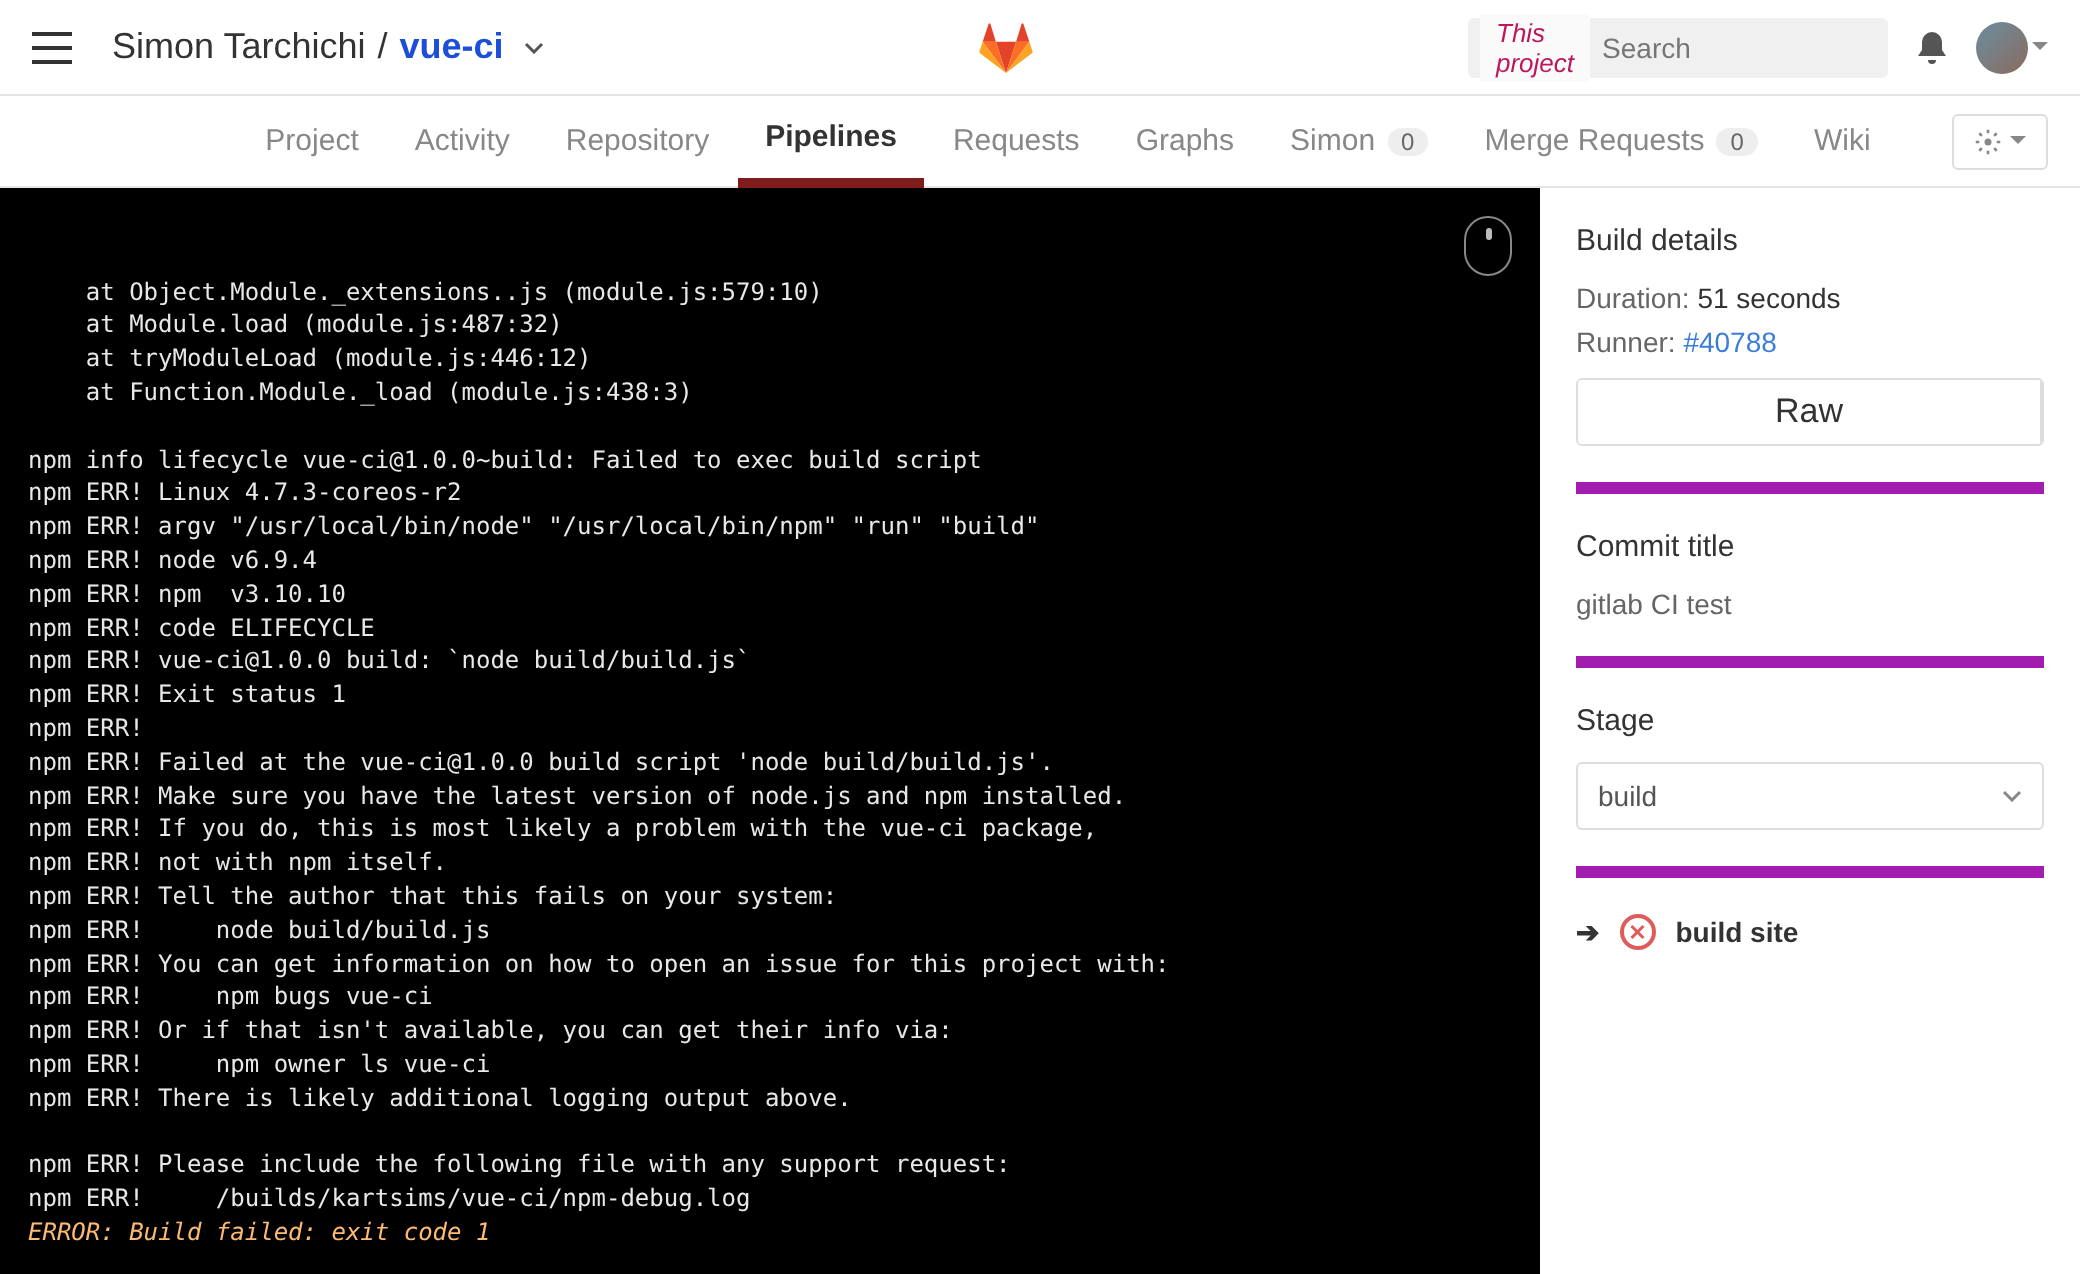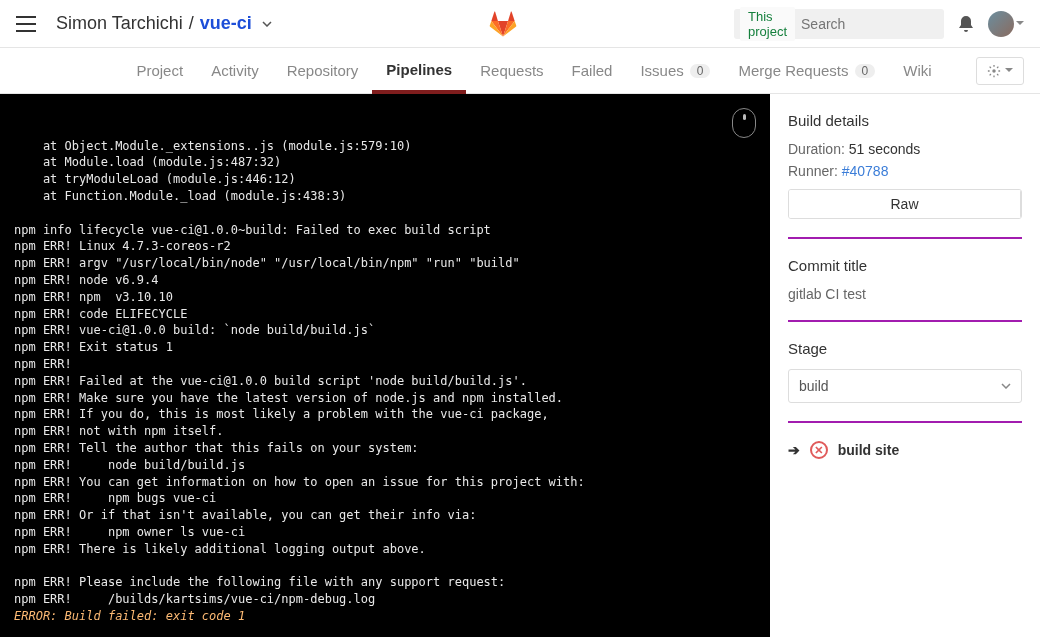--- a/index.html
+++ b/index.html
@@ -12,50 +12,50 @@
     .breadcrumb-title { color: #333; }
     .breadcrumb-sep { color: #333; }
     .breadcrumb-proj { color: #1d4ed8; font-weight: 600; }
     .breadcrumb-chevron { margin-left: 4px; }
     
     .header-center { flex: 1; display: flex; justify-content: center; }
     .logo { width: 28px; height: 28px; }
     
     .header-right { display: flex; align-items: center; gap: 14px; }
     .search-box { display: flex; align-items: center; background: #f0f0f0; border-radius: 3px; padding: 4px 6px; height: 30px; width: 210px; }
-    .search-scope { background: #fafafa; padding: 2px 8px; border-radius: 2px; font-size: 13px; color: #15803d; margin-right: 6px; }
+    .search-scope { background: #fafafa; padding: 2px 8px; border-radius: 2px; font-size: 13px; color: #be185d; margin-right: 6px; font-style: italic; }
     .search-input { border: none; background: transparent; outline: none; flex: 1; font-size: 14px; color: #555; }
     .search-icon { color: #aaa; }
     .bell-icon { color: #555; cursor: pointer; }
     .avatar { width: 26px; height: 26px; border-radius: 50%; background: linear-gradient(135deg, #6b8e9f, #8a6b5f); cursor: pointer; }
     .avatar-caret { color: #666; margin-left: 2px; }
     
     .nav-tabs { display: flex; justify-content: center; align-items: center; border-bottom: 1px solid #e5e5e5; position: relative; height: 46px; padding-left: 28px; }
     .nav-tab { padding: 12px 14px; color: #888; cursor: pointer; font-size: 15px; display: flex; align-items: center; gap: 6px; }
-    .nav-tab.active { color: #333; font-weight: 600; border-bottom: 4px solid #7f1d1d; margin-bottom: -1px; }
+    .nav-tab.active { color: #333; font-weight: 600; border-bottom: 6px solid #7f1d1d; margin-bottom: -1px; }
     .nav-badge { background: #eee; border-radius: 9px; padding: 0 7px; font-size: 12px; color: #666; min-width: 18px; text-align: center; }
     .nav-gear { position: absolute; right: 16px; border: 1px solid #ddd; border-radius: 3px; padding: 6px 10px; display: flex; align-items: center; gap: 4px; cursor: pointer; }
     
     .content { display: flex; }
     
     .terminal { flex: 1; background: #000; color: #e8e8e8; font-family: Menlo, Monaco, Consolas, monospace; font-size: 12px; line-height: 1.4; padding: 10px 14px; position: relative; min-height: 524px; white-space: pre; overflow: hidden; }
     .terminal-scroll-top { position: absolute; top: 14px; right: 14px; width: 24px; height: 30px; border: 1px solid #888; border-radius: 12px; display: flex; align-items: flex-start; justify-content: center; padding-top: 5px; cursor: pointer; }
     .terminal-scroll-top::after { content: ''; width: 3px; height: 6px; background: #bbb; border-radius: 2px; }
     .terminal-line { color: #e8e8e8; }
     .terminal-error { color: #fdba74; font-style: italic; }
     
     .sidebar { width: 270px; padding: 18px; }
-    .sidebar-section { border-bottom: 2px solid #a21caf; padding-bottom: 18px; margin-bottom: 18px; }
+    .sidebar-section { border-bottom: 6px solid #a21caf; padding-bottom: 18px; margin-bottom: 18px; }
     .sidebar-section:last-child { border-bottom: none; }
     .sidebar-title { font-size: 15px; color: #333; margin-bottom: 12px; }
     .sidebar-row { font-size: 14px; color: #666; margin-bottom: 6px; }
     .sidebar-row strong { color: #333; font-weight: 400; }
     .sidebar-link { color: #3b7dd8; }
     .btn-group { display: flex; border: 1px solid #ddd; border-radius: 3px; overflow: hidden; margin-top: 10px; }
-    .btn-group button { flex: 1; background: #fff; border: none; padding: 6px 0; font-size: 14px; cursor: pointer; color: #333; }
+    .btn-group button { flex: 1; background: #fff; border: none; padding: 6px 0; font-size: 17px; cursor: pointer; color: #333; }
     .btn-group button:first-child { border-right: 1px solid #ddd; }
     .commit-title-text { color: #666; font-size: 14px; }
     .stage-select { width: 100%; border: 1px solid #ddd; border-radius: 3px; padding: 8px 10px; font-size: 14px; color: #555; display: flex; justify-content: space-between; align-items: center; cursor: pointer; margin-top: 8px; }
     .build-item { display: flex; align-items: center; gap: 10px; font-size: 14px; cursor: pointer; font-weight: 600; }
     .build-arrow { color: #333; }
     .build-status { width: 18px; height: 18px; border: 2px solid #e05b5b; border-radius: 50%; display: flex; align-items: center; justify-content: center; color: #e05b5b; font-size: 11px; }
   </style>
 </head>
 <body>
 
@@ -115,24 +115,24 @@
   <div class="nav-tab">
       <span>Repository</span>
     </div>
   <div class="nav-tab active">
       <span>Pipelines</span>
     </div>
   <div class="nav-tab">
       <span>Requests</span>
     </div>
   <div class="nav-tab">
-      <span>Failed</span>
+      <span>Graphs</span>
     </div>
   <div class="nav-tab">
-      <span>Issues</span>
+      <span>Simon</span>
       <span class="nav-badge">0</span>
     </div>
   <div class="nav-tab">
       <span>Merge Requests</span>
       <span class="nav-badge">0</span>
     </div>
   <div class="nav-tab">
       <span>Wiki</span>
     </div>
   <div class="nav-gear">

